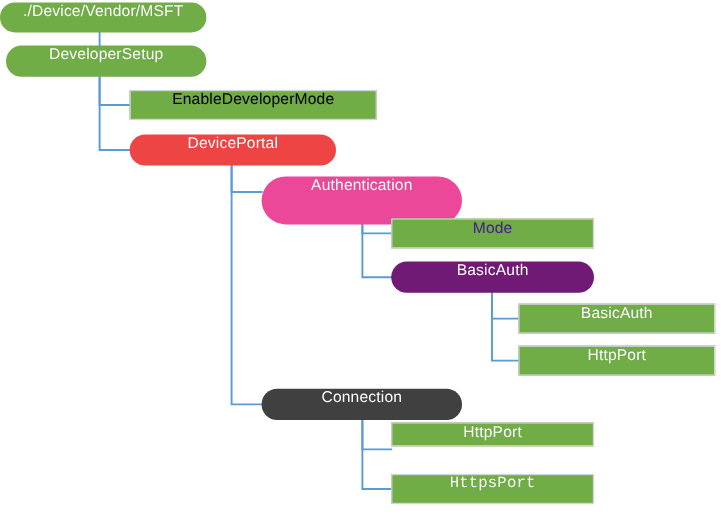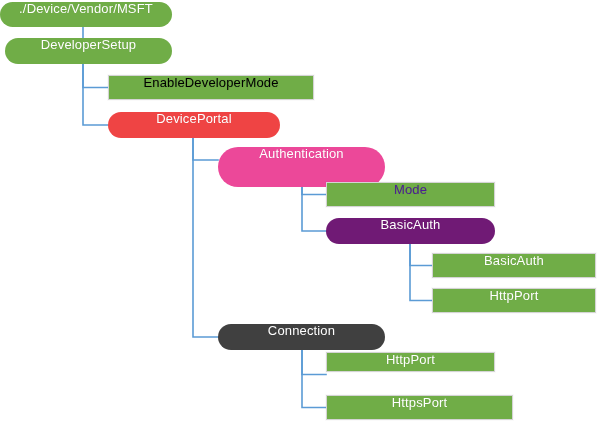--- a/index.html
+++ b/index.html
@@ -95,17 +95,17 @@
       </div>
       <div class="node rect" style="left: 432px; top: 288px; width: 164px; height: 25px; background: rgb(112, 173, 71); color: rgb(255, 255, 255); border-color: rgb(212, 212, 212);">
         <span class="node-label">HttpPort</span>
       </div>
       <div class="node rounded" style="left: 218px; top: 324px; width: 167px; height: 26px; background: #404040; color: rgb(255, 255, 255);">
         <span class="node-label">Connection</span>
       </div>
       <div class="node rect" style="left: 326px; top: 352px; width: 169px; height: 20px; background: rgb(112, 173, 71); color: rgb(255, 255, 255); border-color: rgb(212, 212, 212);">
         <span class="node-label">HttpPort</span>
       </div>
-      <div class="node rect" style="left: 326px; top: 395px; width: 187px; height: 25px; background: rgb(112, 173, 71); color: rgb(255, 255, 255); border-color: rgb(212, 212, 212);">
+      <div class="node rect" style="left: 326px; top: 395px; width: 169px; height: 25px; background: rgb(112, 173, 71); color: rgb(255, 255, 255); border-color: rgb(212, 212, 212); font-family: Liberation Mono, monospace;">
         <span class="node-label">HttpsPort</span>
       </div>
     </div>
 </div>
 
 </body></html>

